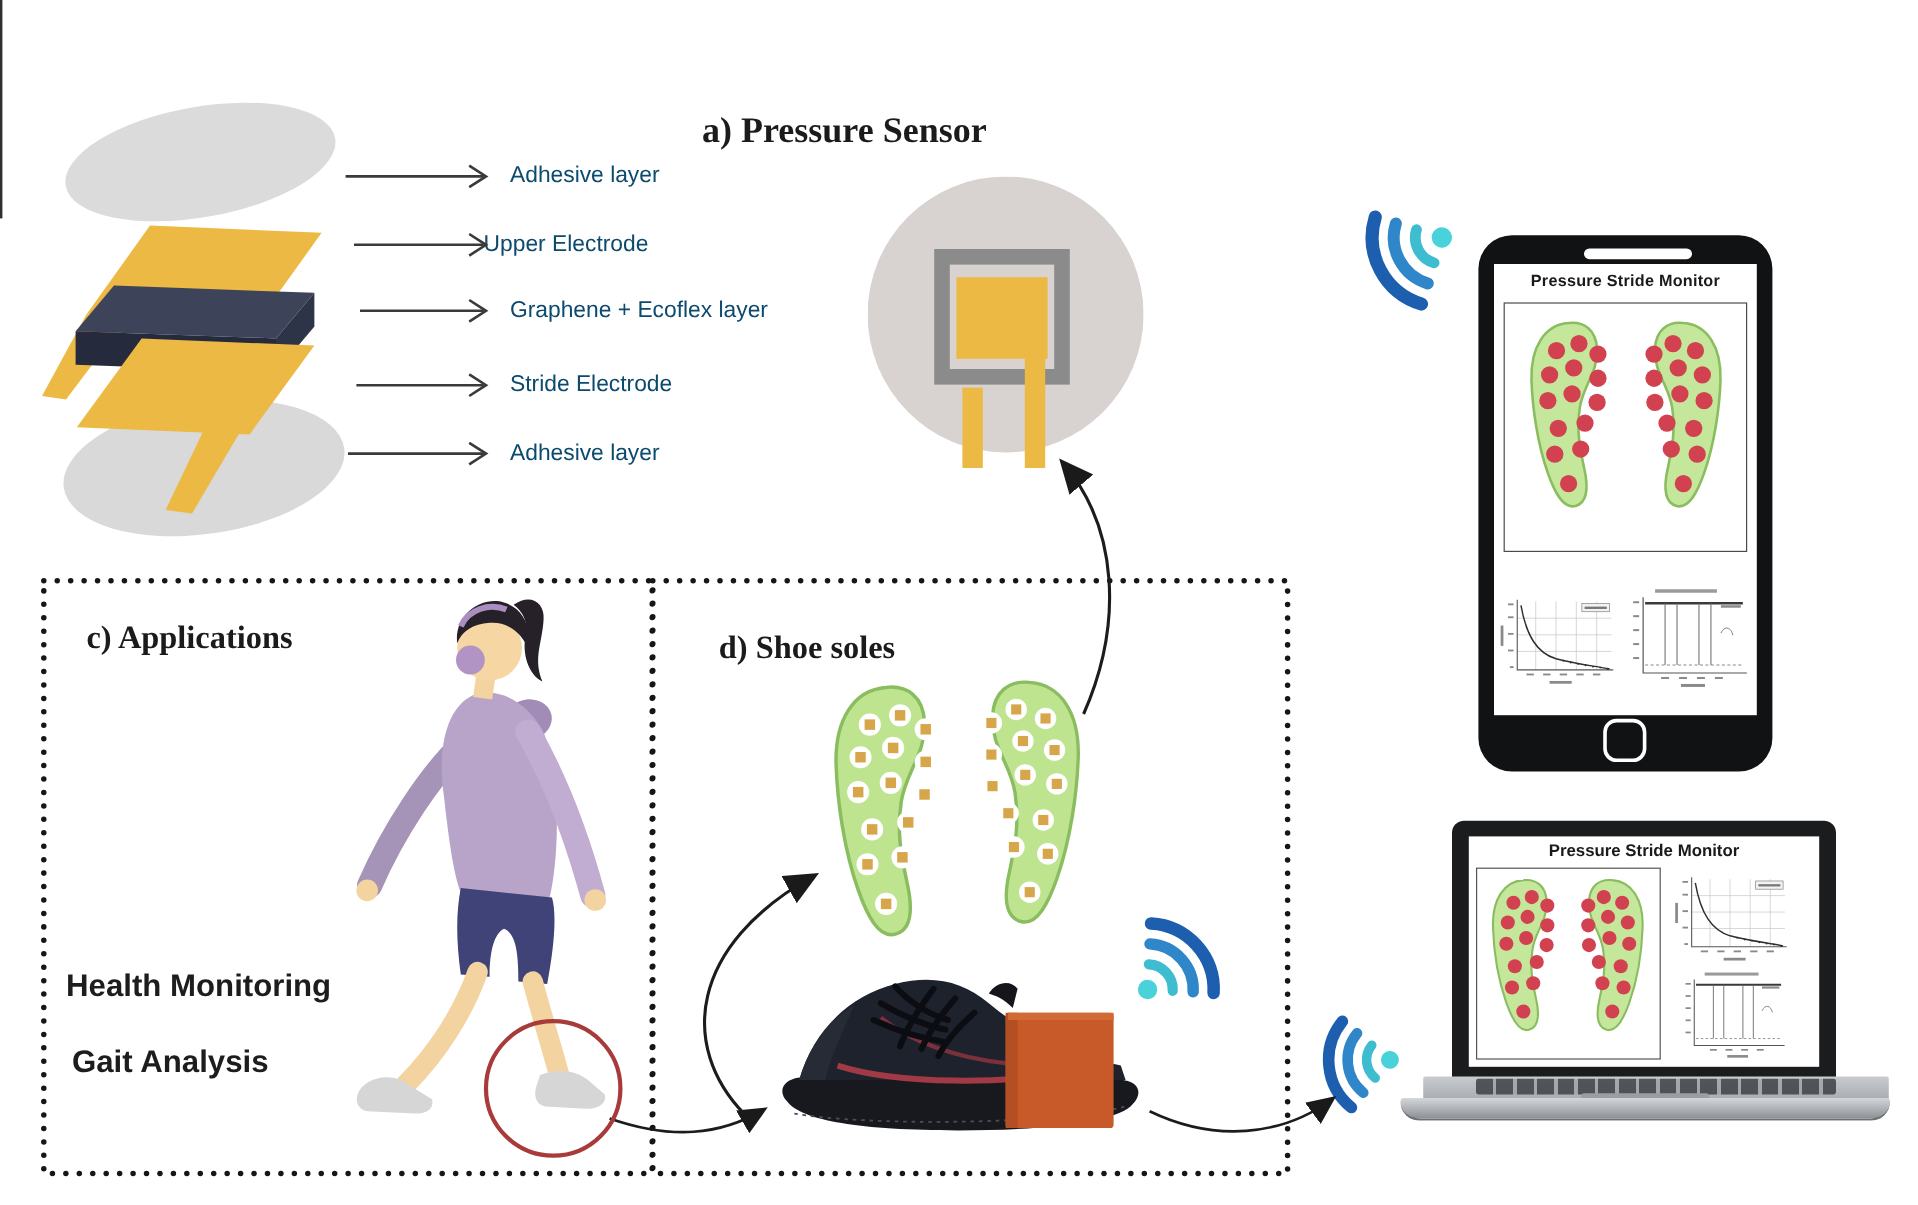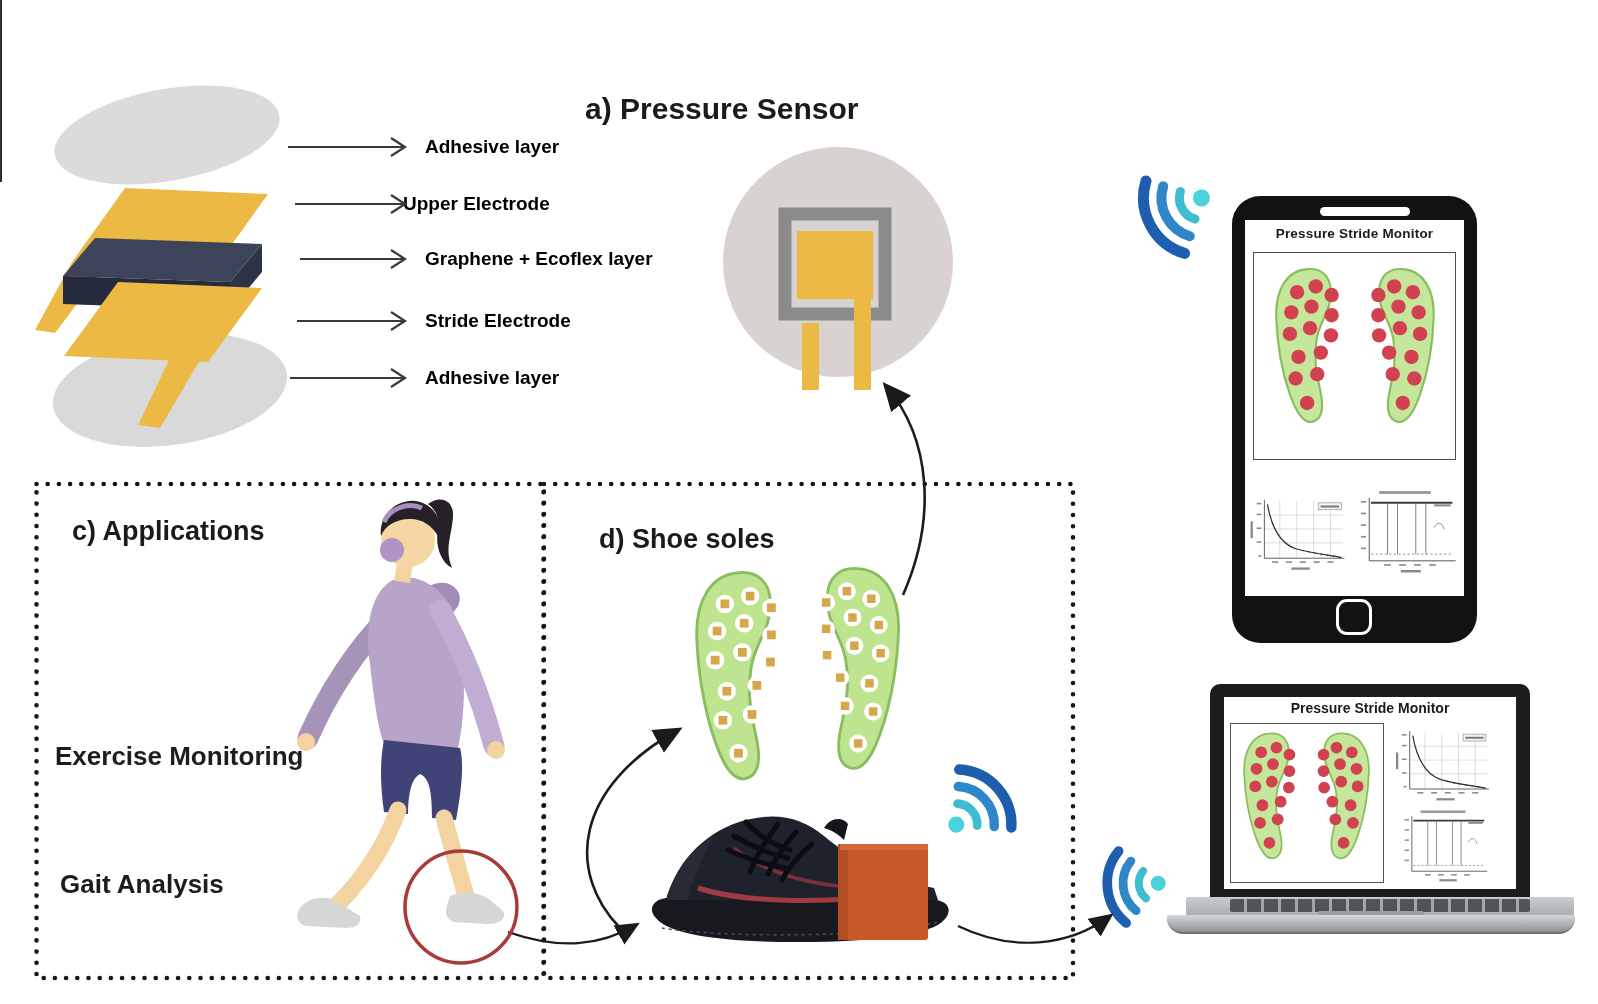--- a/index.html
+++ b/index.html
@@ -3,26 +3,26 @@
 <meta charset="utf-8">
 <style>
   html,body{margin:0;padding:0;background:#fff;}
   .canvas{
     position:relative;width:1598px;height:1004px;background:#ffffff;
     font-family:"Liberation Sans","DejaVu Sans",sans-serif;overflow:hidden;color:#1c1c1c;
   }
   .abs{position:absolute;}
   .left-edge-line{left:0;top:8;width:2px;height:182px;background:#2f2f2f;}
   
-  .sec-title{font-weight:bold;color:#1b1b1b;white-space:nowrap;}
+  .sec-title{font-weight:bold;color:#1b1b1b;white-space:nowrap;font-family:Liberation Serif, serif;}
   .title-a{left:585px;top:92px;font-size:30px;}
   .title-b{left:1150px;top:96px;font-size:30px;}
   .title-c{left:72px;top:516px;font-size:27px;}
   .title-d{left:599px;top:524px;font-size:27px;}
-  .stack-label{font-weight:bold;font-size:19px;color:#000000;white-space:nowrap;transform:translateY(-50%);}
+  .stack-label{font-weight:normal;font-size:19px;color:#0c4a6e;white-space:nowrap;transform:translateY(-50%);}
   .app-item{font-weight:bold;font-size:26px;color:#1d1d1d;white-space:nowrap;}
   
   .sensor-svg{left:723px;top:147px;}
   
   .phone{left:1232px;top:196px;width:245px;height:447px;background:#111214;border-radius:28px;}
   .phone-speaker{left:88px;top:11px;width:90px;height:9px;background:#fff;border-radius:5px;}
   .phone-screen{left:13px;top:24px;width:219px;height:376px;background:#ffffff;}
   .screen-title{left:0;top:6px;width:100%;text-align:center;font-weight:bold;font-size:13.5px;color:#1a1a1a;letter-spacing:.2px;}
   .map-box{left:8px;top:32px;width:203px;height:208px;border:1.5px solid #4c4c4c;box-sizing:border-box;}
   .phone-graph-l{left:4px;top:266px;width:100px;height:96px;}
@@ -232,21 +232,21 @@
   <div class="abs stack-label" style="left:425px;top:147px">Adhesive layer</div>
   <div class="abs stack-label" style="left:403px;top:204px">Upper Electrode</div>
   <div class="abs stack-label" style="left:425px;top:259px">Graphene + Ecoflex layer</div>
   <div class="abs stack-label" style="left:425px;top:321px">Stride Electrode</div>
   <div class="abs stack-label" style="left:425px;top:378px">Adhesive layer</div>
 
   <div class="abs sec-title title-a">a) Pressure Sensor</div>
   <div class="abs sec-title title-c">c) Applications</div>
   <div class="abs sec-title title-d">d) Shoe soles</div>
 
-  <div class="abs app-item" style="left:55px;top:741px">Exercise Monitoring</div>
+  <div class="abs app-item" style="left:55px;top:806px">Health Monitoring</div>
   <div class="abs app-item" style="left:60px;top:869px">Gait Analysis</div>
 
   <svg class="abs sensor-svg" width="230" height="250" viewBox="0 0 230 250">
     <circle cx="115" cy="115" r="115" fill="#d8d2d0"></circle>
     <rect x="62" y="67" width="100" height="100" fill="none" stroke="#8b8b8b" stroke-width="13"></rect>
     <g fill="#ecb944">
       <rect x="74" y="84" width="76" height="68"></rect>
       <rect x="131" y="145" width="17" height="98"></rect>
       <rect x="79" y="176" width="17" height="67"></rect>
     </g>

